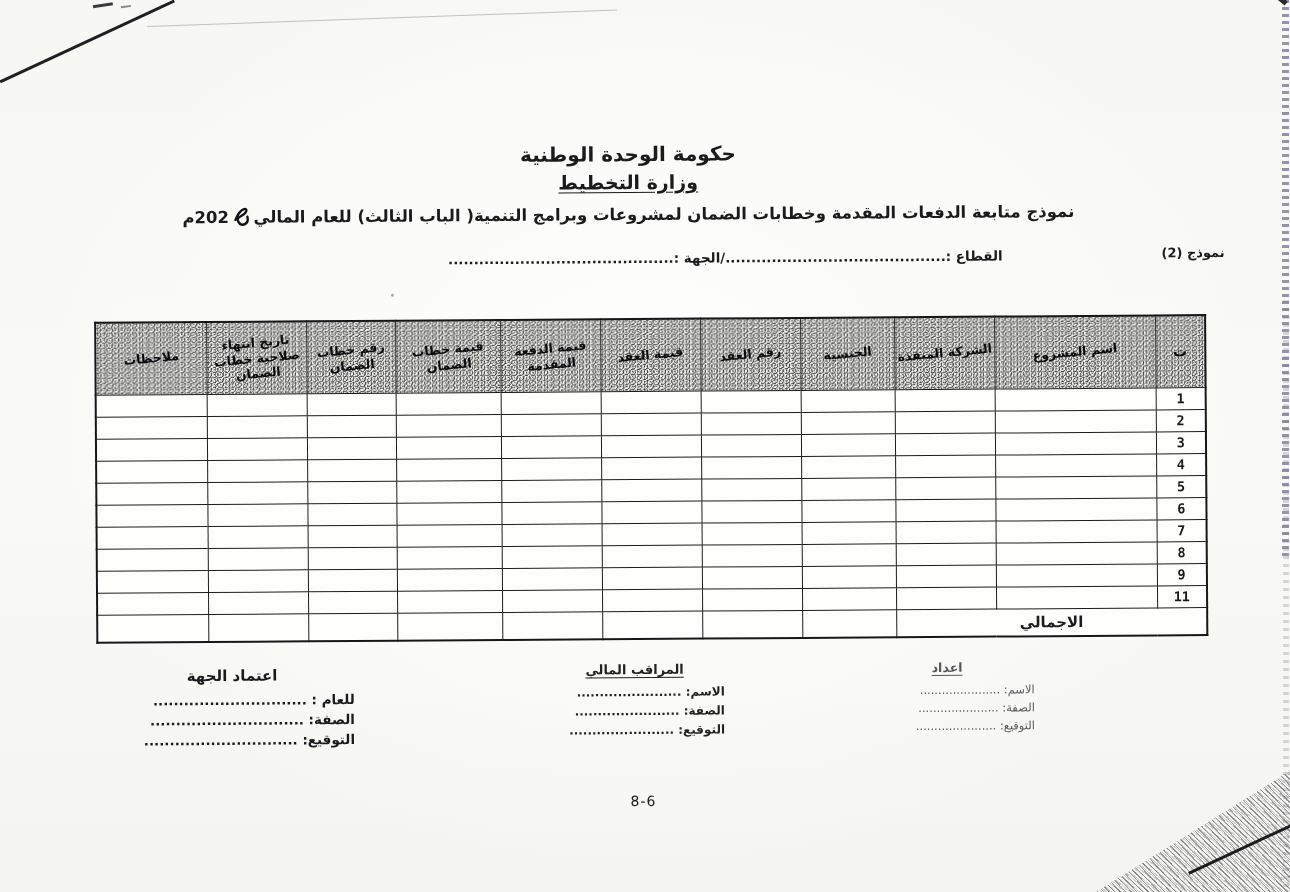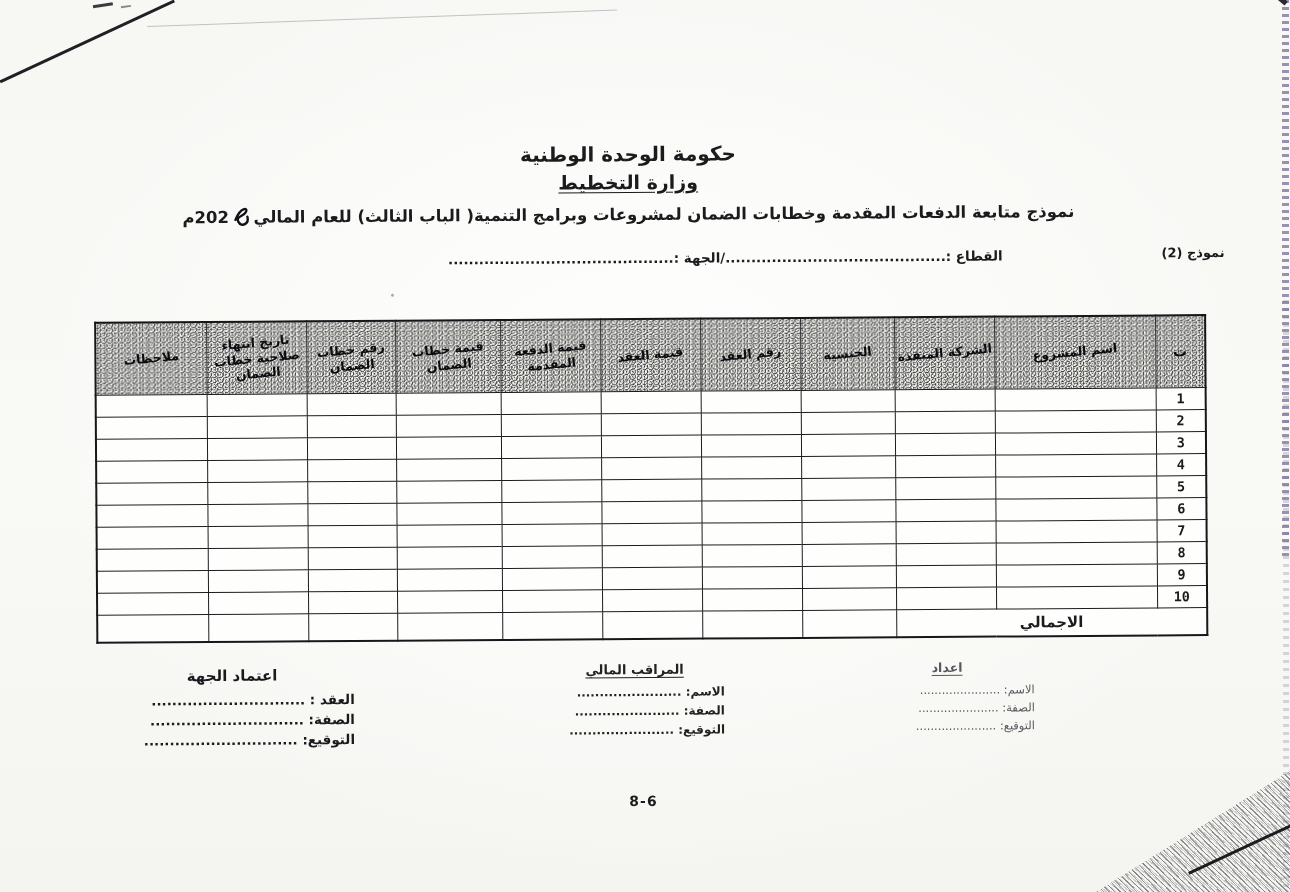--- a/index.html
+++ b/index.html
@@ -81,21 +81,21 @@
   .sig .row{white-space:nowrap;}
   .sig-prepared{left:858px;top:662px;width:175px;font-size:11.5px;color:#3c3c42;opacity:.85;}
   .sig-prepared .h{font-size:12.5px;}
   .sig-prepared .row{line-height:18px;}
   .sig-controller{left:543px;top:662px;width:180px;font-size:12px;font-weight:bold;color:#222;}
   .sig-controller .h{font-size:13px;}
   .sig-controller .row{line-height:19px;}
   .sig-entity{left:108px;top:664px;width:245px;font-size:13.5px;font-weight:bold;color:#1a1a1e;}
   .sig-entity .h{font-size:15px;text-decoration:none;margin-bottom:5px;}
   .sig-entity .row{line-height:20px;}
-  .pageno{position:absolute;left:598px;top:793px;width:86px;text-align:center;font-size:14px;font-weight:bold;letter-spacing:1px;}
+  .pageno{position:absolute;left:598px;top:793px;width:86px;text-align:center;font-size:14px;font-weight:normal;letter-spacing:1px;}
 </style>
 </head>
 <body>
 
 <div class="page">
   <div class="sheet">
 
     <div class="art corner-line-tl"></div>
     <div class="art hairline-tl"></div>
     <div class="art top-dash-a"></div>
@@ -264,21 +264,21 @@
             <td></td>
             <td></td>
             <td></td>
             <td></td>
             <td></td>
             <td></td>
             <td></td>
             <td></td>
           </tr>
         <tr>
-            <td class="num">10</td>
+            <td class="num">11</td>
             <td></td>
             <td></td>
             <td></td>
             <td></td>
             <td></td>
             <td></td>
             <td></td>
             <td></td>
             <td></td>
             <td></td>
@@ -306,21 +306,21 @@
 
     <div class="sig sig-controller">
       <div class="h">المراقب المالي</div>
       <div class="row"><span>الاسم:</span> <span>.......................</span></div>
       <div class="row"><span>الصفة:</span> <span>.......................</span></div>
       <div class="row"><span>التوقيع:</span> <span>.......................</span></div>
     </div>
 
     <div class="sig sig-entity">
       <div class="h">اعتماد الجهة</div>
-      <div class="row"><span>العقد :</span> <span>..............................</span></div>
+      <div class="row"><span>للعام :</span> <span>..............................</span></div>
       <div class="row"><span>الصفة:</span> <span>..............................</span></div>
       <div class="row"><span>التوقيع:</span> <span>..............................</span></div>
     </div>
 
     <div class="pageno">8-6</div>
   </div>
 
   <div class="art edge-dashes"></div>
   <div class="art edge-dashes-faint"></div>
   <div class="art corner-mark-tr"></div>

